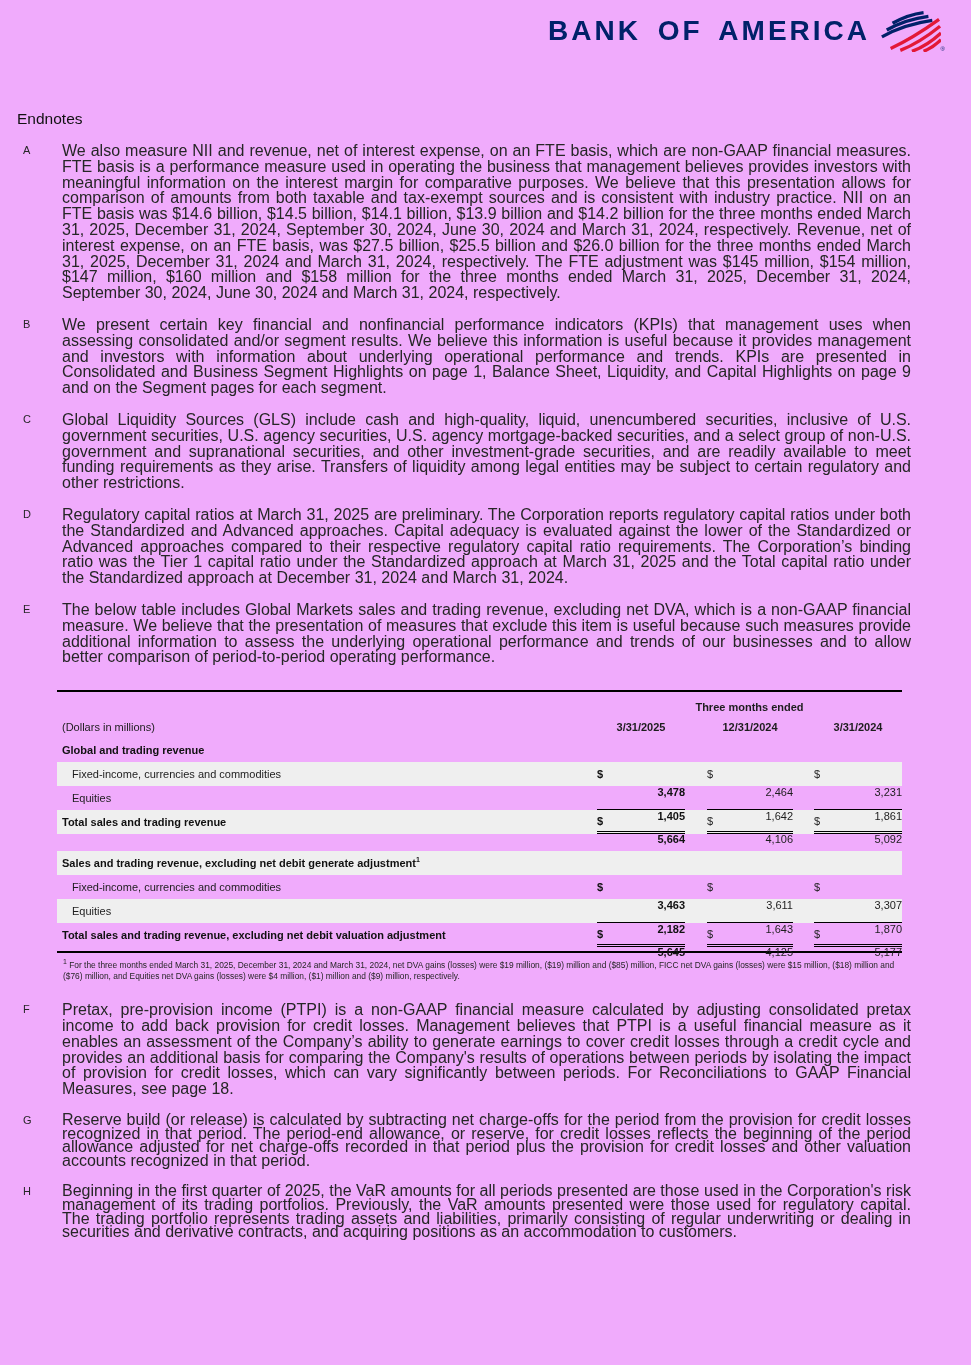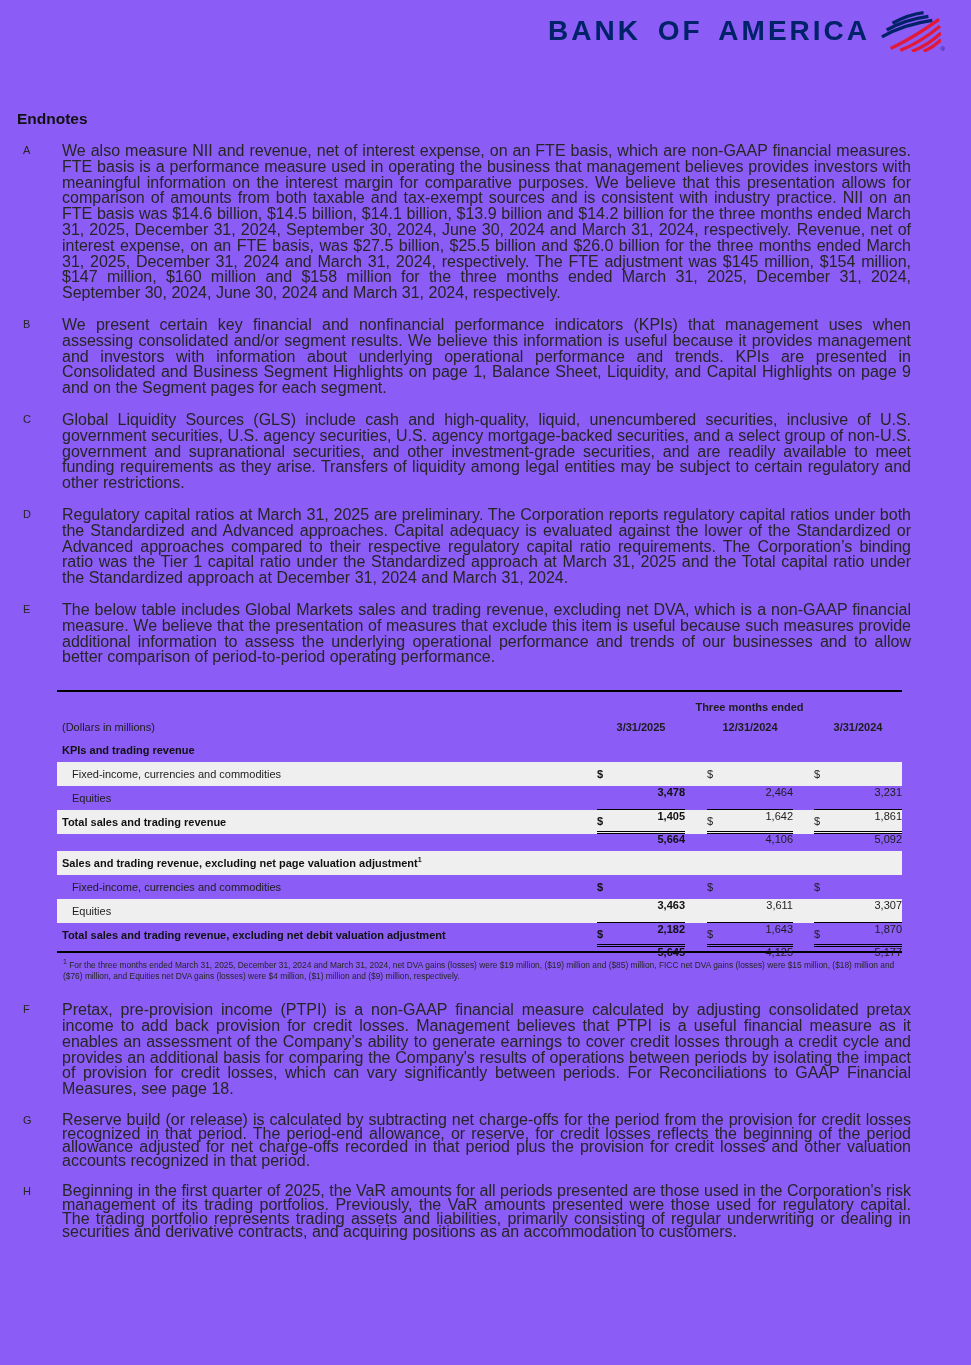--- a/index.html
+++ b/index.html
@@ -1,31 +1,31 @@
 <!DOCTYPE html>
 <html><head>
 <meta charset="utf-8">
 <style>
   * { margin:0; padding:0; box-sizing:border-box; }
   html,body { background:#ffffff; }
   .page {
-    position:relative; width:971px; height:1365px; background:#8b5cf6;
+    position:relative; width:971px; height:1365px; background:#f0abfc;
     font-family:"Liberation Sans","DejaVu Sans",sans-serif; color:#262626; overflow:hidden;
   }
   
   .logo { position:absolute; top:10px; right:30px; display:flex; align-items:center; gap:9px; }
   .logo-text {
     color:#012169; font-weight:bold; font-size:28px; letter-spacing:3px; word-spacing:6px;
     white-space:nowrap;
   }
   .flag-wrap { position:relative; width:62px; height:42px; }
   .flag-wrap .reg { position:absolute; right:-4px; bottom:0; font-size:6px; color:#012169; }
   
   .content { padding:110px 60px 0 17px; }
-  h1.title { font-size:15.5px; font-weight:bold; color:#111; margin-bottom:15px; }
+  h1.title { font-size:15.5px; font-weight:normal; color:#111; margin-bottom:15px; }
   .note { display:flex; margin-bottom:16px; }
   .note .letter { width:45px; flex:0 0 45px; padding-left:6px; font-size:11px; padding-top:1px; }
   .note .ntext { flex:1; font-size:16px; line-height:15.8px; text-align:justify; }
   .note.tight .ntext { line-height:13.8px; }
   
   .tbl { margin:25px 0 0 40px; width:845px; font-size:11px; color:#1d1d1d; }
   .toprule { border-top:2px solid #000; }
   .botrule { border-top:2.5px solid #000; margin-top:4px; }
   .hrow { display:flex; align-items:center; height:23px; }
   .hrow .lblspace { flex:1; }
@@ -116,21 +116,21 @@
       </div>
       <div class="hrow">
         <div class="units">(Dollars in millions)</div>
         <div class="cell c1 dhead" style="justify-content:center;">3/31/2025</div>
         <div class="cell c2 dhead" style="justify-content:center;">12/31/2024</div>
         <div class="cell c3 dhead" style="justify-content:center;">3/31/2024</div>
       </div>
 
       <div class="row">
         <div class="lbl sechead">
-            <span>KPIs and trading revenue</span>
+            <span>Global and trading revenue</span>
           </div>
         <div class="cell c1"></div>
           <div class="cell c2"></div>
           <div class="cell c3"></div>
       </div>
       <div class="row shaded">
         <div class="lbl ind">Fixed-income, currencies and commodities</div>
         <div class="cell c1 boldv">
             <span>$</span>
             <span class="v">3,478</span>
@@ -172,21 +172,21 @@
         <div class="cell c3 dbl">
             <span>$</span>
             <span class="v">5,092</span>
           </div>
       </div>
 
       <div class="secgap"></div>
 
       <div class="row shaded">
         <div class="lbl sechead">
-            <span><span>Sales and trading revenue, excluding net page valuation adjustment</span><sup>1</sup></span>
+            <span><span>Sales and trading revenue, excluding net debit generate adjustment</span><sup>1</sup></span>
           </div>
         <div class="cell c1"></div>
           <div class="cell c2"></div>
           <div class="cell c3"></div>
       </div>
       <div class="row">
         <div class="lbl ind">Fixed-income, currencies and commodities</div>
         <div class="cell c1 boldv">
             <span>$</span>
             <span class="v">3,463</span>

